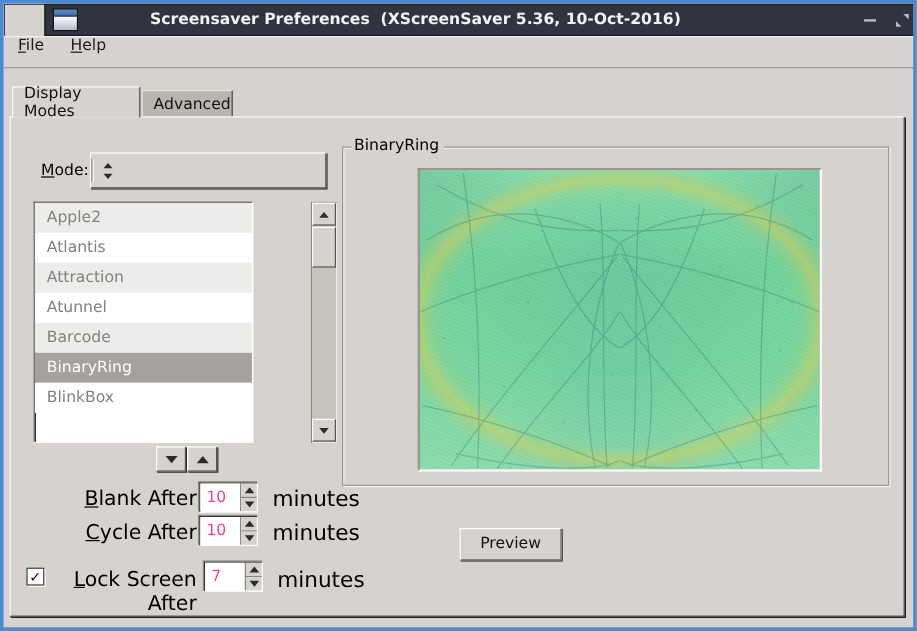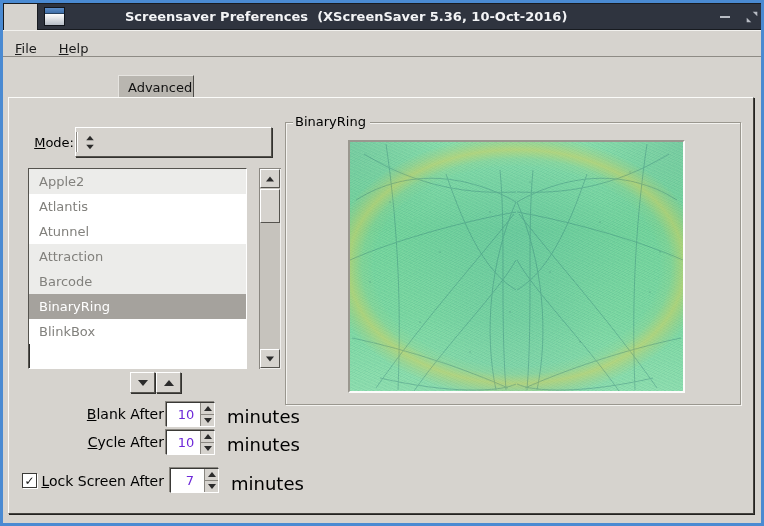--- a/index.html
+++ b/index.html
@@ -13,21 +13,21 @@
     display:flex;flex-direction:column;cursor:pointer;}
   .wi-top{height:6px;background:linear-gradient(#5b8cc6,#3f6ea8);border-bottom:1px solid #27415f;}
   .wi-body{flex:1;background:linear-gradient(#fdfdfd,#b7bec8);}
   .title{position:absolute;left:88px;top:6px;font-size:13px;font-weight:bold;
     color:var(--titlebar-text,#f2f3f5);white-space:pre;}
   .controls{position:absolute;right:8px;top:0;height:27px;display:flex;align-items:center;gap:11px;}
   .ctrl{width:16px;height:16px;display:flex;align-items:center;justify-content:center;cursor:pointer;}
   .min-glyph{width:10px;height:2px;background:#b8bcc4;}
   
   .menubar{position:absolute;left:0;top:27px;width:758px;height:27px;background:var(--body-bg,#d6d3ce);
-    border-top:1px solid #f2f1ee;border-bottom:1px solid #8e8b85;display:flex;align-items:flex-end;
+    border-top:1px solid #f2f1ee;border-bottom:1px solid #8e8b85;display:flex;align-items:flex-start;
     padding-left:12px;gap:22px;}
   .menu-item{font-size:13px;color:#1a1a1a;cursor:pointer;display:inline-block;}
   .accel::first-letter{text-decoration:underline;}
   
   .body{position:absolute;left:0;top:54px;width:758px;height:466px;background:var(--body-bg,#d6d3ce);}
   .tab{position:absolute;font-size:13px;color:#111;display:flex;align-items:center;padding:0 9px;cursor:pointer;}
   .tab-active{left:7px;top:69px;width:107px;height:26px;background:var(--body-bg,#d6d3ce);z-index:3;
     border-top:1px solid #fbfbf9;border-left:1px solid #fbfbf9;border-right:1px solid #4e4c48;}
   .tab-inactive{left:115px;top:72px;width:76px;height:23px;background:#b9b6b0;z-index:1;
     border-top:1px solid #e6e4e0;border-left:1px solid #e6e4e0;border-right:1px solid #4e4c48;}
@@ -41,43 +41,43 @@
     box-shadow:1px 1px 0 #33322f;display:flex;align-items:center;cursor:pointer;}
   .combo-text{font-size:13px;padding-left:12px;flex:1;display:inline-block;}
   .combo-sep{width:0;height:20px;border-left:1px solid #8a8781;border-right:1px solid #fff;margin-right:7px;}
   .combo-arrows{display:flex;flex-direction:column;gap:3px;margin-right:8px;}
   .tri{width:0;height:0;display:block;}
   .tri-up{border-left:5px solid transparent;border-right:5px solid transparent;border-bottom:6px solid #2b2b2b;}
   .tri-down{border-left:5px solid transparent;border-right:5px solid transparent;border-top:6px solid #2b2b2b;}
   .tri.sm{transform:scale(.8);}
   .tri-up.xs{border-left:4px solid transparent;border-right:4px solid transparent;border-bottom:5px solid #2b2b2b;}
   .tri-down.xs{border-left:4px solid transparent;border-right:4px solid transparent;border-top:5px solid #2b2b2b;}
-  .saver-list{position:absolute;left:19px;top:70px;width:219px;height:201px;background:#fff;
+  .saver-list{position:absolute;left:19px;top:70px;width:183px;height:201px;background:#fff;
     border-top:1px solid #55534e;border-left:1px solid #55534e;border-right:1px solid #fff;border-bottom:1px solid #fff;
     box-shadow:inset 1px 1px 0 #2e2d2b;overflow:hidden;}
   .saver-row{height:25px;line-height:25px;padding-left:10px;font-size:13px;color:var(--list-text,#82817d);
     background:#fff;cursor:pointer;white-space:nowrap;}
   .saver-row.alt{background:#ececea;}
   .saver-row.selected{background:var(--selected-row-bg,#a5a29d);color:var(--selected-row-text,#fff);}
   .scrollbar{position:absolute;left:250px;top:70px;width:22px;height:201px;background:#c6c3bd;
     box-shadow:inset 1px 1px 0 #8a8781, inset -1px -1px 0 #efeeec;}
   .sb-btn{position:absolute;left:1px;width:20px;height:19px;background:var(--body-bg,#d6d3ce);
     border-top:1px solid #fff;border-left:1px solid #fff;border-right:1px solid #55534e;border-bottom:1px solid #55534e;
     display:flex;align-items:center;justify-content:center;cursor:pointer;}
   .sb-up{top:1px;} .sb-down{bottom:1px;}
   .sb-thumb{position:absolute;left:1px;top:21px;width:20px;height:34px;background:var(--body-bg,#d6d3ce);
     border-top:1px solid #fff;border-left:1px solid #fff;border-right:1px solid #55534e;border-bottom:1px solid #55534e;cursor:grab;}
   .nav-btn{position:absolute;top:274px;width:25px;height:21px;background:var(--body-bg,#d6d3ce);
     border-top:1px solid #fff;border-left:1px solid #fff;border-right:1px solid #55534e;border-bottom:1px solid #55534e;
     box-shadow:1px 1px 0 #33322f;display:flex;align-items:center;justify-content:center;cursor:pointer;}
-  .form-label{position:absolute;font-size:14px;text-align:right;display:block;}
+  .form-label{position:absolute;font-size:17px;text-align:right;display:block;}
   .spinbox{position:absolute;width:49px;height:25px;background:#fff;display:flex;
     border-top:1px solid #3a3936;border-left:1px solid #3a3936;border-right:1px solid #fff;border-bottom:1px solid #fff;
     box-shadow:-1px -1px 0 #8a8781;}
-  .spinbox input{flex:1;min-width:0;border:none;outline:none;background:#fff;font-size:13px;padding:0 0 0 5px;color:#6d28d9;text-align:center;}
+  .spinbox input{flex:1;min-width:0;border:none;outline:none;background:#fff;font-size:13px;padding:0 0 0 5px;color:#ec4899;}
   .spin-btns{width:14px;display:flex;flex-direction:column;border-left:1px solid #8a8781;}
   .spin-b{flex:1;display:flex;align-items:center;justify-content:center;background:var(--body-bg,#d6d3ce);cursor:pointer;}
   .spin-b:first-child{border-bottom:1px solid #8a8781;}
   .unit{position:absolute;font-size:18px;}
   .checkbox{position:absolute;left:13px;top:375px;width:15px;height:15px;background:#fff;
     border:1px solid #3a3936;box-shadow:1px 1px 0 #fff;display:flex;align-items:center;justify-content:center;cursor:pointer;}
   .check{font-size:12px;font-weight:bold;color:#111;line-height:1;}
   
   .groupbox{position:absolute;left:276px;top:24px;width:456px;height:283px;
     border:1px solid #9a978f;box-shadow:inset 1px 1px 0 #f4f3f0, 1px 1px 0 #f4f3f0;}
@@ -135,39 +135,40 @@
     </div>
   </div>
 
   <div class="menubar">
     <span class="menu-item accel">File</span>
     <span class="menu-item accel">Help</span>
   </div>
 
   <div class="body"></div>
 
+  <div class="tab tab-active accel">Display Modes</div>
   <div class="tab tab-inactive accel">Advanced</div>
 
   <div class="panel">
 
     <span class="mode-label accel">Mode:</span>
     <div class="combobox">
       <span class="combo-sep"></span>
       <span class="combo-arrows">
         <i class="tri tri-up" style="transform:scale(.75)"></i>
         <i class="tri tri-down" style="transform:scale(.75)"></i>
       </span>
     </div>
 
     <div class="saver-list">
 
     <div class="saver-row alt" style="">Apple2</div>
         <div class="saver-row" style="">Atlantis</div>
+        <div class="saver-row alt" style="">Attraction</div>
         <div class="saver-row" style="">Atunnel</div>
-        <div class="saver-row alt" style="">Attraction</div>
         <div class="saver-row alt" style="">Barcode</div>
         <div class="saver-row selected" style="">BinaryRing</div>
         <div class="saver-row" style="">BlinkBox</div>
       </div>
 
     <div class="scrollbar">
       <div class="sb-btn sb-up">
         <i class="tri tri-up sm"></i>
       </div>
       <div class="sb-thumb"></div>
@@ -261,15 +262,16 @@
             <circle cx="230" cy="200" r="0.8"></circle>
               <circle cx="280" cy="30" r="0.8"></circle>
               <circle cx="160" cy="170" r="0.8"></circle>
             <circle cx="20" cy="140" r="0.8"></circle>
               <circle cx="310" cy="110" r="0.8"></circle>
           </g>
         </svg>
       </div>
     </div>
 
+    <div class="btn btn-preview accel">Preview</div>
 
   </div>
 </div>
 
 </body></html>

